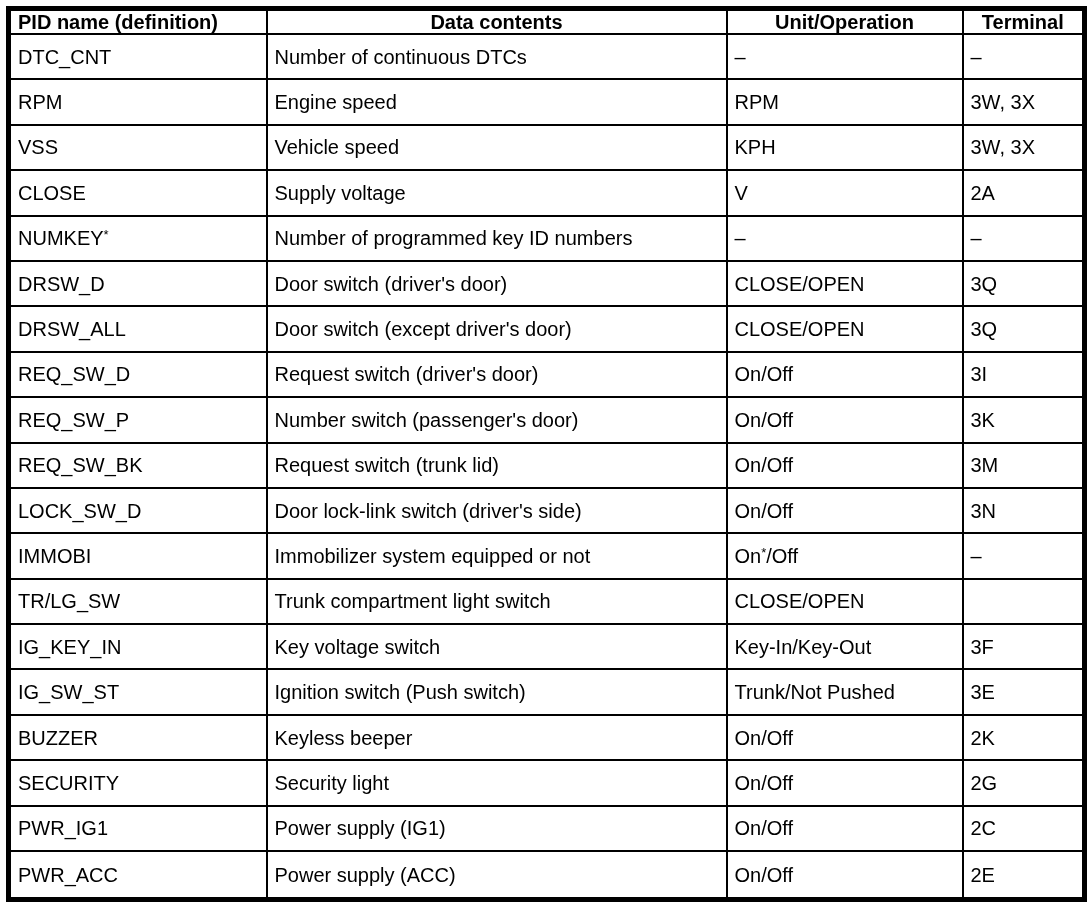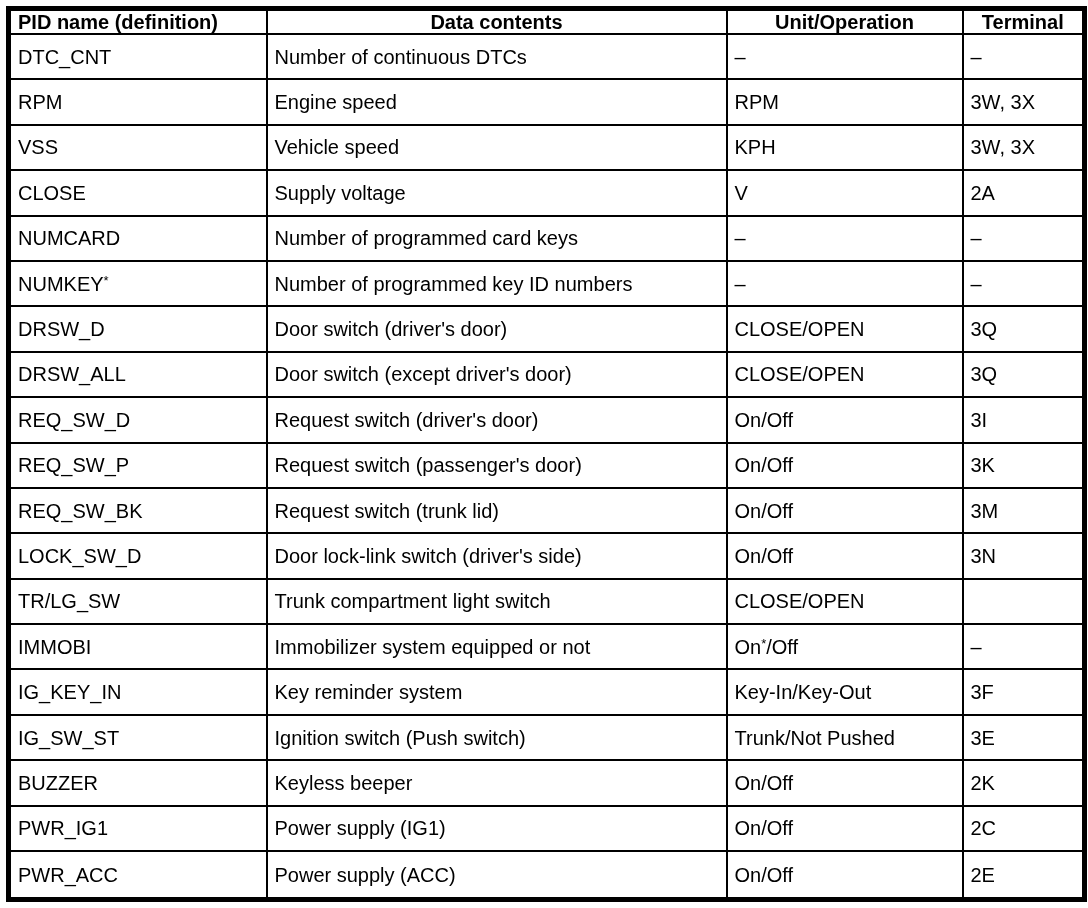--- a/index.html
+++ b/index.html
@@ -100,26 +100,20 @@
           <td>KPH</td>
           <td>3W, 3X</td>
         </tr>
         <tr>
           <td>CLOSE</td>
           <td>Supply voltage</td>
           <td>V</td>
           <td>2A</td>
         </tr>
         <tr>
-          <td>NUMCARD</td>
-          <td>Number of programmed card keys</td>
-          <td>–</td>
-          <td>–</td>
-        </tr>
-        <tr>
           <td>NUMKEY<sup class="ast">*</sup></td>
           <td>Number of programmed key ID numbers</td>
           <td>–</td>
           <td>–</td>
         </tr>
         <tr>
           <td>DRSW_D</td>
           <td>Door switch (driver's door)</td>
           <td>CLOSE/OPEN</td>
           <td>3Q</td>
@@ -131,65 +125,71 @@
           <td>3Q</td>
         </tr>
         <tr>
           <td>REQ_SW_D</td>
           <td>Request switch (driver's door)</td>
           <td>On/Off</td>
           <td>3I</td>
         </tr>
         <tr>
           <td>REQ_SW_P</td>
-          <td>Request switch (passenger's door)</td>
+          <td>Number switch (passenger's door)</td>
           <td>On/Off</td>
           <td>3K</td>
         </tr>
         <tr>
           <td>REQ_SW_BK</td>
           <td>Request switch (trunk lid)</td>
           <td>On/Off</td>
           <td>3M</td>
         </tr>
         <tr>
           <td>LOCK_SW_D</td>
           <td>Door lock-link switch (driver's side)</td>
           <td>On/Off</td>
           <td>3N</td>
+        </tr>
+        <tr>
+          <td>IMMOBI</td>
+          <td>Immobilizer system equipped or not</td>
+          <td>On<sup class="ast">*</sup>/Off</td>
+          <td>–</td>
         </tr>
         <tr>
           <td>TR/LG_SW</td>
           <td>Trunk compartment light switch</td>
           <td>CLOSE/OPEN</td>
           <td></td>
         </tr>
         <tr>
-          <td>IMMOBI</td>
-          <td>Immobilizer system equipped or not</td>
-          <td>On<sup class="ast">*</sup>/Off</td>
-          <td>–</td>
-        </tr>
-        <tr>
           <td>IG_KEY_IN</td>
-          <td>Key reminder system</td>
+          <td>Key voltage switch</td>
           <td>Key-In/Key-Out</td>
           <td>3F</td>
         </tr>
         <tr>
           <td>IG_SW_ST</td>
           <td>Ignition switch (Push switch)</td>
           <td>Trunk/Not Pushed</td>
           <td>3E</td>
         </tr>
         <tr>
           <td>BUZZER</td>
           <td>Keyless beeper</td>
           <td>On/Off</td>
           <td>2K</td>
+        </tr>
+        <tr>
+          <td>SECURITY</td>
+          <td>Security light</td>
+          <td>On/Off</td>
+          <td>2G</td>
         </tr>
         <tr>
           <td>PWR_IG1</td>
           <td>Power supply (IG1)</td>
           <td>On/Off</td>
           <td>2C</td>
         </tr>
         <tr>
           <td>PWR_ACC</td>
           <td>Power supply (ACC)</td>

